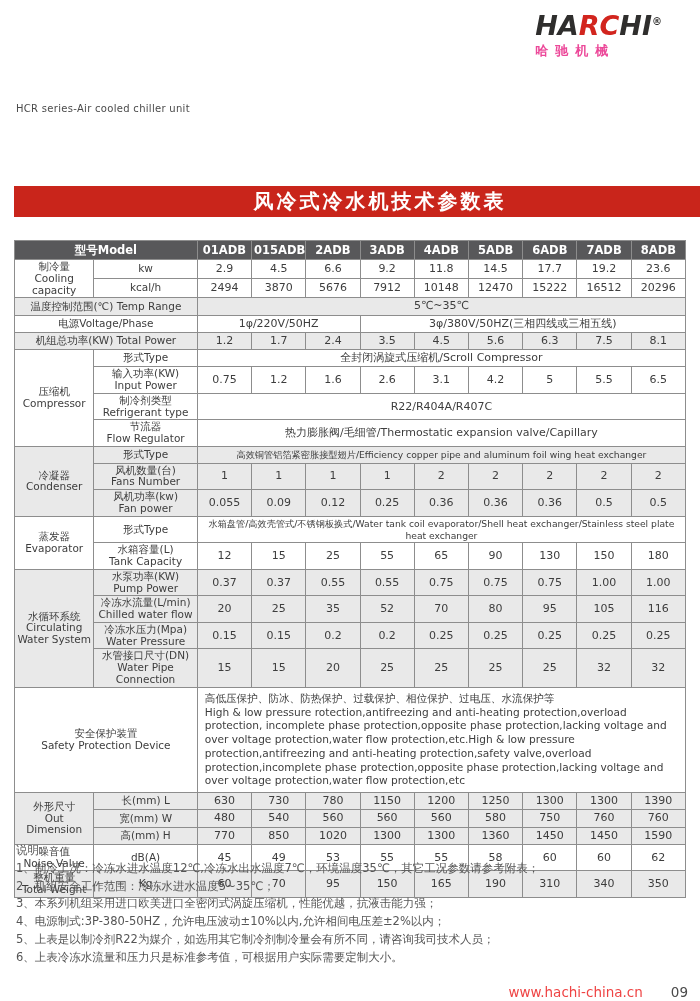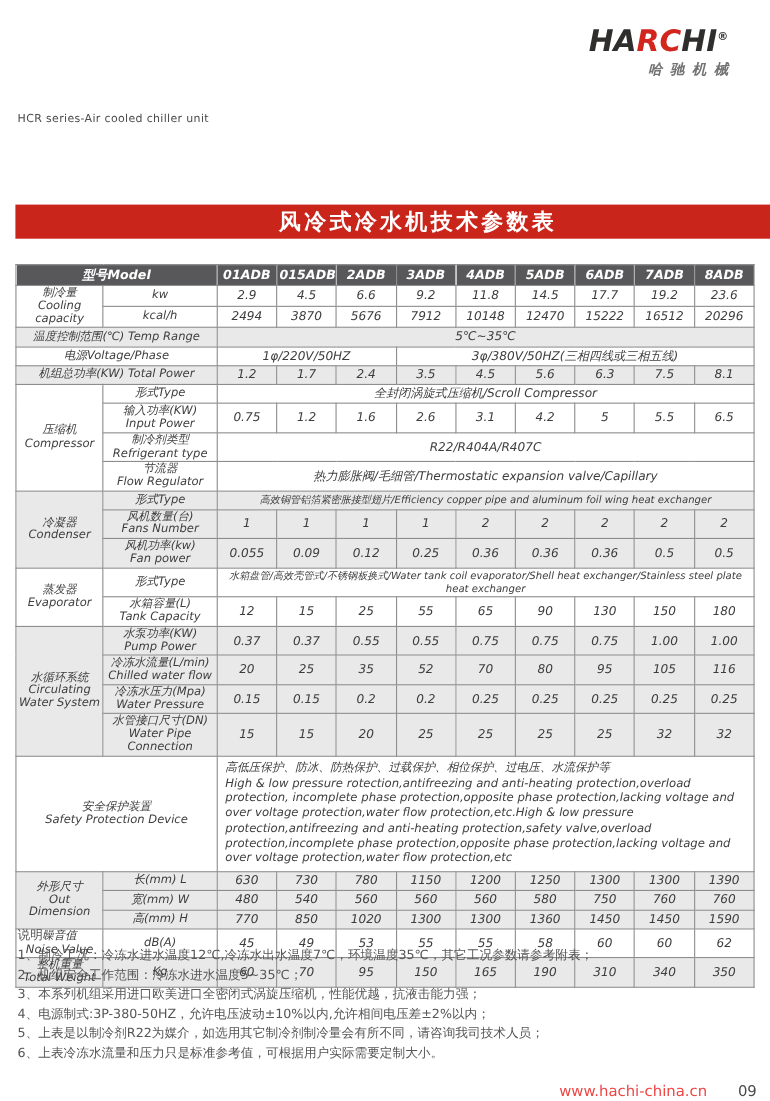--- a/index.html
+++ b/index.html
@@ -1,36 +1,36 @@
 <!DOCTYPE html>
 <html><head>
 <meta charset="utf-8">
 <style>
   html,body{margin:0;padding:0;}
   body{font-family:"DejaVu Sans","Liberation Sans",sans-serif;background:#fff;}
   .page{position:relative;width:700px;height:1001px;background:#ffffff;overflow:hidden;}
 
   
-  .logo{position:absolute;top:24px;right:38px;text-align:right;}
+  .logo{position:absolute;top:12px;right:38px;}
   .logo-word{font-style:italic;font-weight:bold;font-size:27px;line-height:1;color:#2f2e2d;letter-spacing:0px;white-space:nowrap;}
   .lg-red{color:#d2251e;}
   .lg-reg{font-size:10px;vertical-align:super;font-style:normal;}
-  .logo-cn{margin-top:3px;font-style:italic;font-weight:bold;font-size:13px;letter-spacing:7px;color:#737373;margin-right:-7px;}
+  .logo-cn{margin-top:3px;font-weight:bold;font-size:13px;letter-spacing:7px;color:#ec4899;margin-right:-7px;}
 
   
   .title-block{position:absolute;left:16px;top:100px;}
   .title-cn{font-size:34px;font-weight:normal;color:#3d3d3d;letter-spacing:1px;margin:0;line-height:1.15;}
   .title-en{font-size:10px;color:#4a4a4a;margin-top:3px;letter-spacing:0.3px;}
 
   
   .banner{position:absolute;left:14px;top:186px;width:672px;height:31px;background:#c9251b;color:#fff;
           font-size:20px;font-weight:bold;letter-spacing:3px;text-align:center;line-height:31px;padding-left:30px;}
 
   
-  .table-wrap{position:absolute;left:14px;top:240px;width:660px;font-style:italic;}
+  .table-wrap{position:absolute;left:14px;top:240px;width:660px;}
   table{border-collapse:collapse;table-layout:fixed;width:672px;border:1px solid #6f6f6f;}
   col.c-cat{width:79px;} col.c-sub{width:103px;} col.c-val{width:54px;}
   td,th{border:1px solid #8d8d8d;text-align:center;vertical-align:middle;padding:1px 2px;
         font-size:11px;color:#3d3d3d;line-height:1.3;overflow:hidden;font-weight:normal;}
   thead th{background:#58585a;color:#ffffff;font-weight:bold;font-size:11.5px;height:16px;}
   tr.bg-w td{background:#ffffff;}
   tr.bg-g td{background:#e9e9e9;}
   td.cat,td.sub{font-size:10.5px;}
   td div{line-height:1.12;}
   td.fit{font-size:9.2px;}

